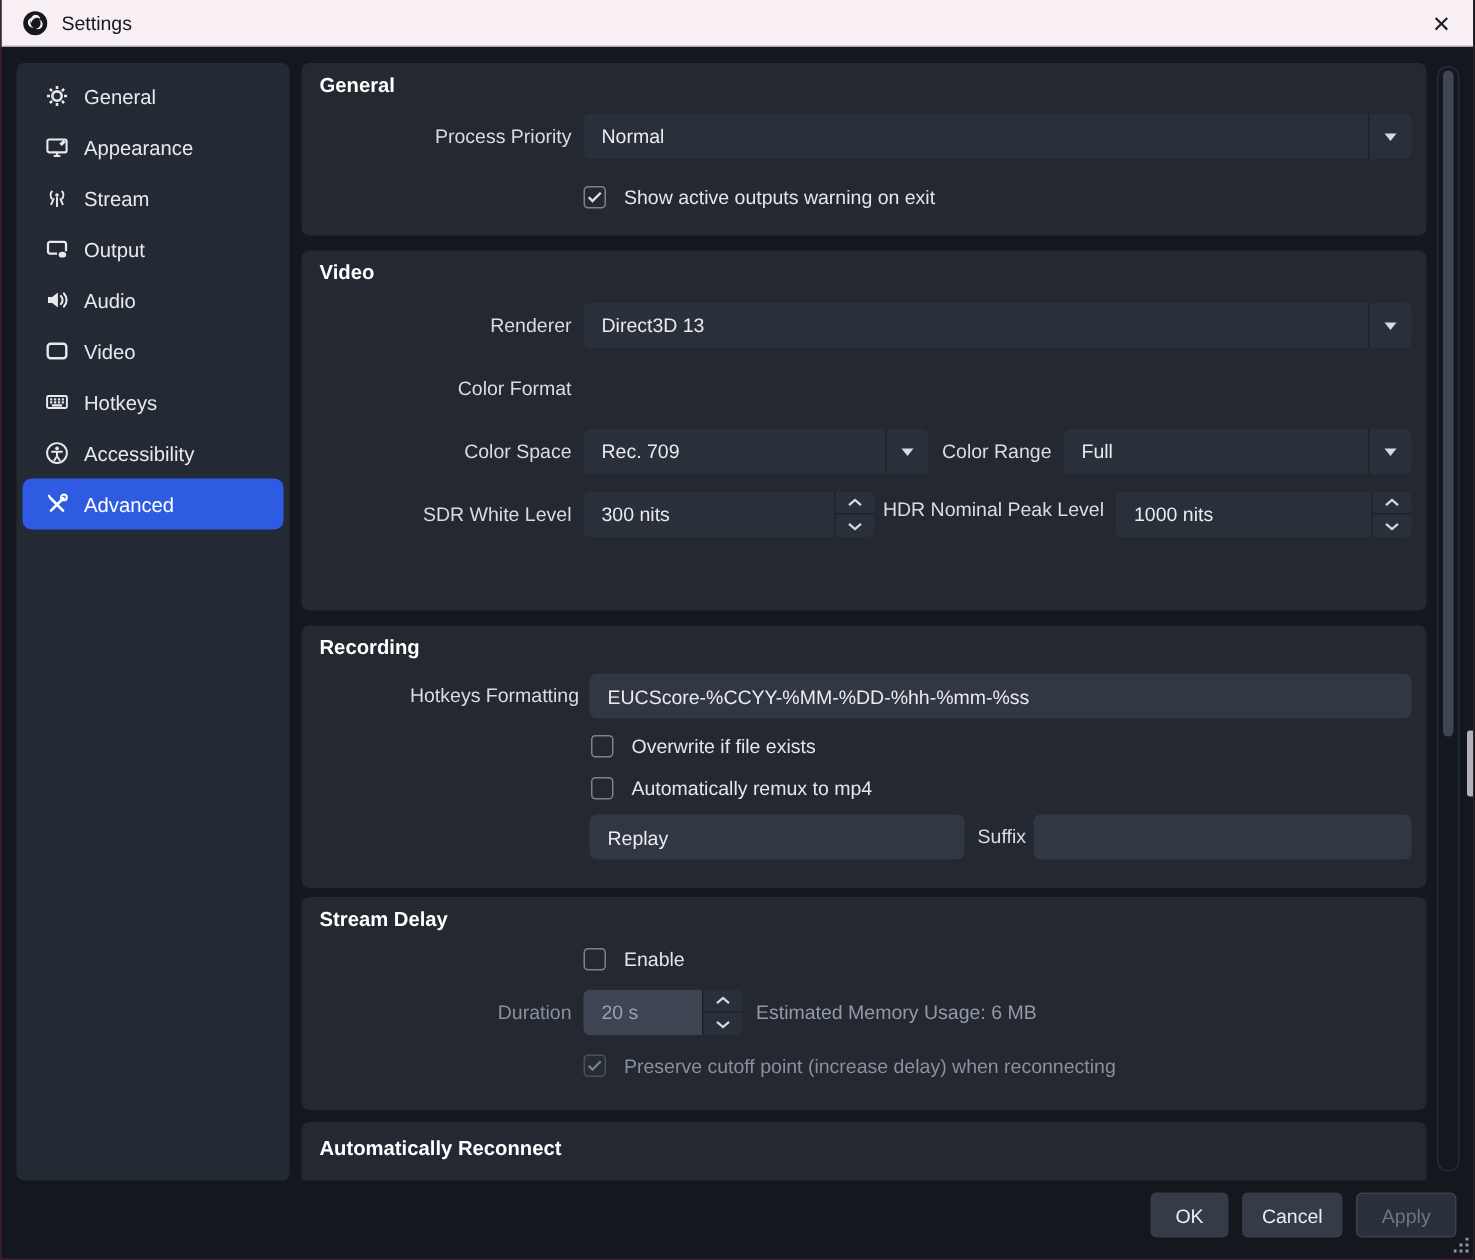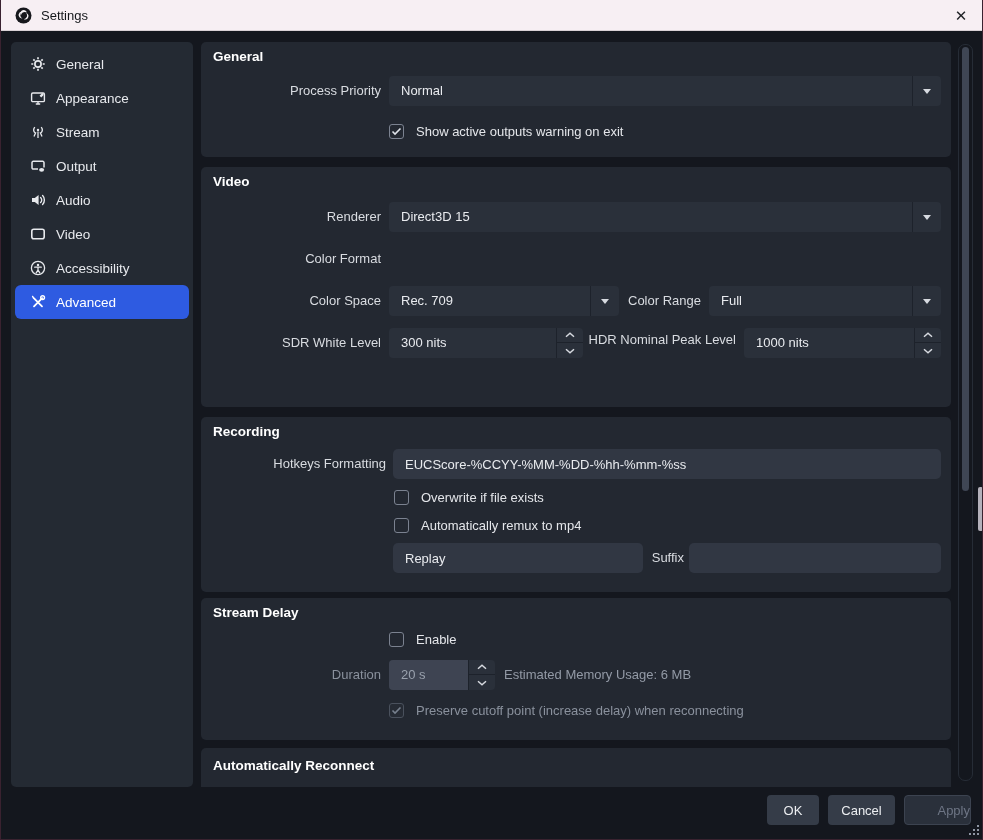--- a/index.html
+++ b/index.html
@@ -55,21 +55,21 @@
   .cbrow.disabled svg polyline { stroke:#77808e; }
   .note { position:absolute; font-size:13px; color:#939aa6; line-height:30px; }
   
   .scroll-track { position:absolute; left:957px; top:44px; width:15px; height:737px;
                   border:1px solid #262c36; border-radius:7px; }
   .scroll-thumb { position:absolute; left:3px; top:2px; width:7px; height:444px; background:#3f4654; border-radius:4px; }
   .edge-artifact { position:absolute; left:977px; top:487px; width:5px; height:44px; background:#b4b1bb; border-radius:2px; }
   
   .btn { position:absolute; top:795px; height:30px; background:#353c48; border:none; border-radius:4px;
          color:#eceef1; font-size:13px; font-family:"Liberation Sans", sans-serif; }
-  .btn.disabled { background:#2a303b; border:1px solid #3c4350; color:#6e7585;text-align:right; }
+  .btn.disabled { background:#2a303b; border:1px solid #3c4350; color:#6e7585; }
   .grip { position:absolute; right:2px; bottom:3px; }
 </style>
 </head>
 <body>
 
 <div class="win">
 
   <div class="titlebar">
     <svg class="logo" viewBox="0 0 20 20">
       <circle cx="10" cy="10" r="9.4" fill="#17181c"></circle>
@@ -149,20 +149,33 @@
           <rect x="1.8" y="3.2" width="12.4" height="9.6" rx="2"></rect>
             </g>
           </svg>
       </span>
       <span>Video</span>
     </div>
     <div class="side-item">
       <span class="ic">
         <svg width="16" height="16" viewBox="0 0 16 16">
             <g stroke="#e7e9ed" fill="none">
+          <rect x="1.4" y="4" width="13.2" height="8" rx="1" stroke-width="1.3"></rect>
+          <path d="M3.4 6.3h9.2" stroke-width="1.5" stroke-dasharray="1.5 1.1"></path>
+          <path d="M3.4 8.3h9.2" stroke-width="1.5" stroke-dasharray="1.5 1.1"></path>
+          <path d="M4.6 10.3h6.8" stroke-width="1.5"></path>
+            </g>
+          </svg>
+      </span>
+      <span>Hotkeys</span>
+    </div>
+    <div class="side-item">
+      <span class="ic">
+        <svg width="16" height="16" viewBox="0 0 16 16">
+            <g stroke="#e7e9ed" fill="none">
           <circle cx="8" cy="8" r="6.6" stroke-width="1.3"></circle>
           <circle cx="8" cy="4.9" r="1.25" fill="#e7e9ed" stroke="none"></circle>
           <path d="M4.7 7.2h6.6M8 7.2v3M8 10.2l-1.8 2.6M8 10.2l1.8 2.6" stroke-width="1.3" stroke-linecap="round"></path>
             </g>
           </svg>
       </span>
       <span>Accessibility</span>
     </div>
     <div class="side-item selected">
       <span class="ic">
@@ -195,21 +208,21 @@
           </svg>
       </div>
       <span class="cblabel">Show active outputs warning on exit</span>
     </div>
   </section>
 
   <section class="card" style="top:167px; height:240px;">
     <h3>Video</h3>
     <div class="lbl" style="left:0; width:180px; top:35px;">Renderer</div>
     <div class="combo" style="left:188px; top:35px; width:552px;">
-      <span class="val">Direct3D 15</span>
+      <span class="val">Direct3D 13</span>
       <div class="arrow-seg">
           <div class="tri-down"></div>
         </div>
     </div>
     <div class="lbl" style="left:0; width:180px; top:77px;">Color Format</div>
     <div class="lbl" style="left:0; width:180px; top:119px;">Color Space</div>
     <div class="combo" style="left:188px; top:119px; width:230px;">
       <span class="val">Rec. 709</span>
       <div class="arrow-seg">
           <div class="tri-down"></div>

